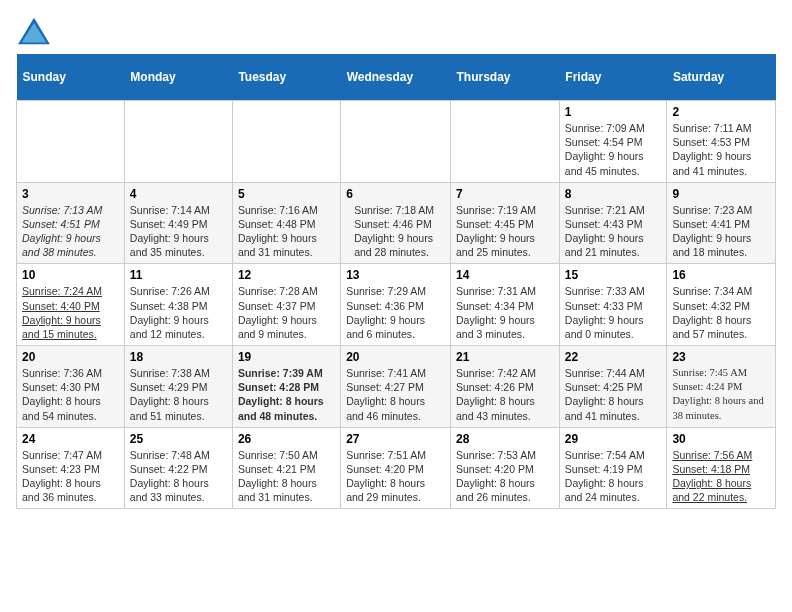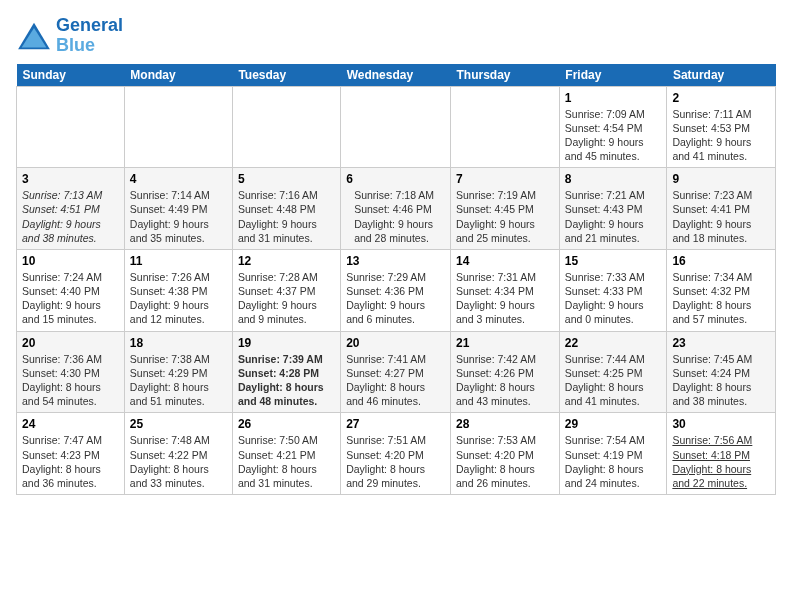--- a/index.html
+++ b/index.html
@@ -51,21 +51,21 @@
     table {
       width: 100%;
       border-collapse: collapse;
       font-size: 11px;
     }
     thead tr th {
       background: #1a6bb5;
       color: #fff;
       font-weight: bold;
       text-align: left;
-      padding: 4px 6px;
+      padding: 16px 6px;
       font-size: 12px;
     }
     tbody tr td {
       border: 1px solid #ccc;
       vertical-align: top;
       padding: 4px 5px;
       width: 113px;
       min-height: 80px;
       background: #fff;
     }
@@ -89,23 +89,20 @@
   </style>
 </head>
 <body>
 
 <div class="header">
   <div class="logo">
     <svg class="logo-icon" viewBox="0 0 40 34" xmlns="http://www.w3.org/2000/svg">
       <polygon points="20,2 38,32 2,32" fill="#1a6bb5"></polygon>
       <polygon points="20,8 34,30 6,30" fill="#5aaae0"></polygon>
     </svg>
-    <div class="logo-text">
-      <span>General</span><br><span style="color:#5aaae0">Blue</span>
-    </div>
   </div>
   <div class="title-block">
     <h1></h1>
     <h2></h2>
   </div>
 </div>
 
 <table>
   <thead>
     <tr>
@@ -178,21 +175,21 @@
         <td>
           <span class="day-num">9</span>
           <div class="day-detail" style="white-space: pre-line;">Sunrise: 7:23 AM
 Sunset: 4:41 PM
 Daylight: 9 hours and 18 minutes.</div>
         </td>
       </tr>
       <tr>
         <td>
           <span class="day-num">10</span>
-          <div class="day-detail" style="white-space: pre-line;">Sunrise: 7:24 AM
+          <div class="day-detail" style="white-space: pre-line; text-decoration: underline;">Sunrise: 7:24 AM
 Sunset: 4:40 PM
 Daylight: 9 hours and 15 minutes.</div>
         </td>
         <td>
           <span class="day-num">11</span>
           <div class="day-detail" style="white-space: pre-line;">Sunrise: 7:26 AM
 Sunset: 4:38 PM
 Daylight: 9 hours and 12 minutes.</div>
         </td>
         <td>
@@ -258,21 +255,21 @@
 Daylight: 8 hours and 43 minutes.</div>
         </td>
         <td>
           <span class="day-num">22</span>
           <div class="day-detail" style="white-space: pre-line;">Sunrise: 7:44 AM
 Sunset: 4:25 PM
 Daylight: 8 hours and 41 minutes.</div>
         </td>
         <td>
           <span class="day-num">23</span>
-          <div class="day-detail" style="white-space: pre-line;">Sunrise: 7:45 AM
+          <div class="day-detail" style="white-space: pre-line; font-family: Liberation Serif, serif;">Sunrise: 7:45 AM
 Sunset: 4:24 PM
 Daylight: 8 hours and 38 minutes.</div>
         </td>
       </tr>
       <tr>
         <td>
           <span class="day-num">24</span>
           <div class="day-detail" style="white-space: pre-line;">Sunrise: 7:47 AM
 Sunset: 4:23 PM
 Daylight: 8 hours and 36 minutes.</div>

